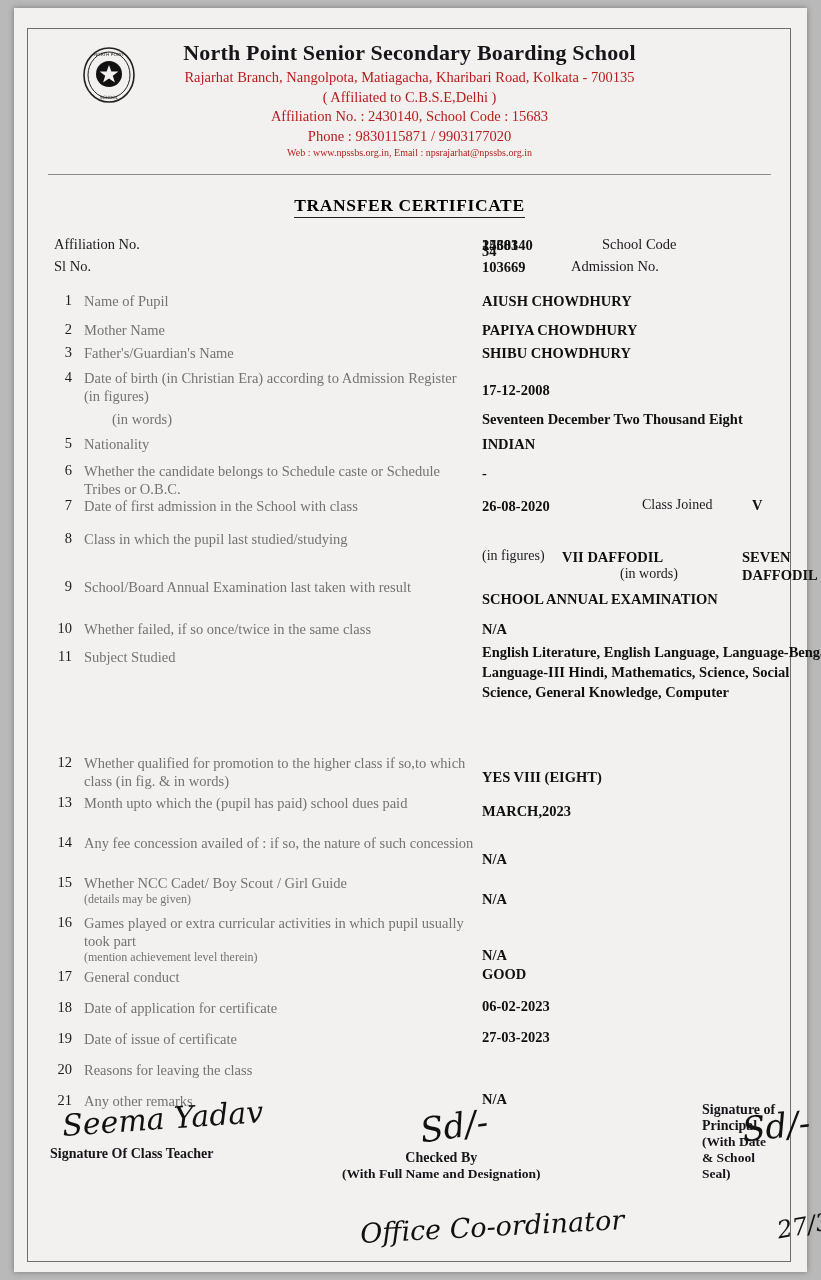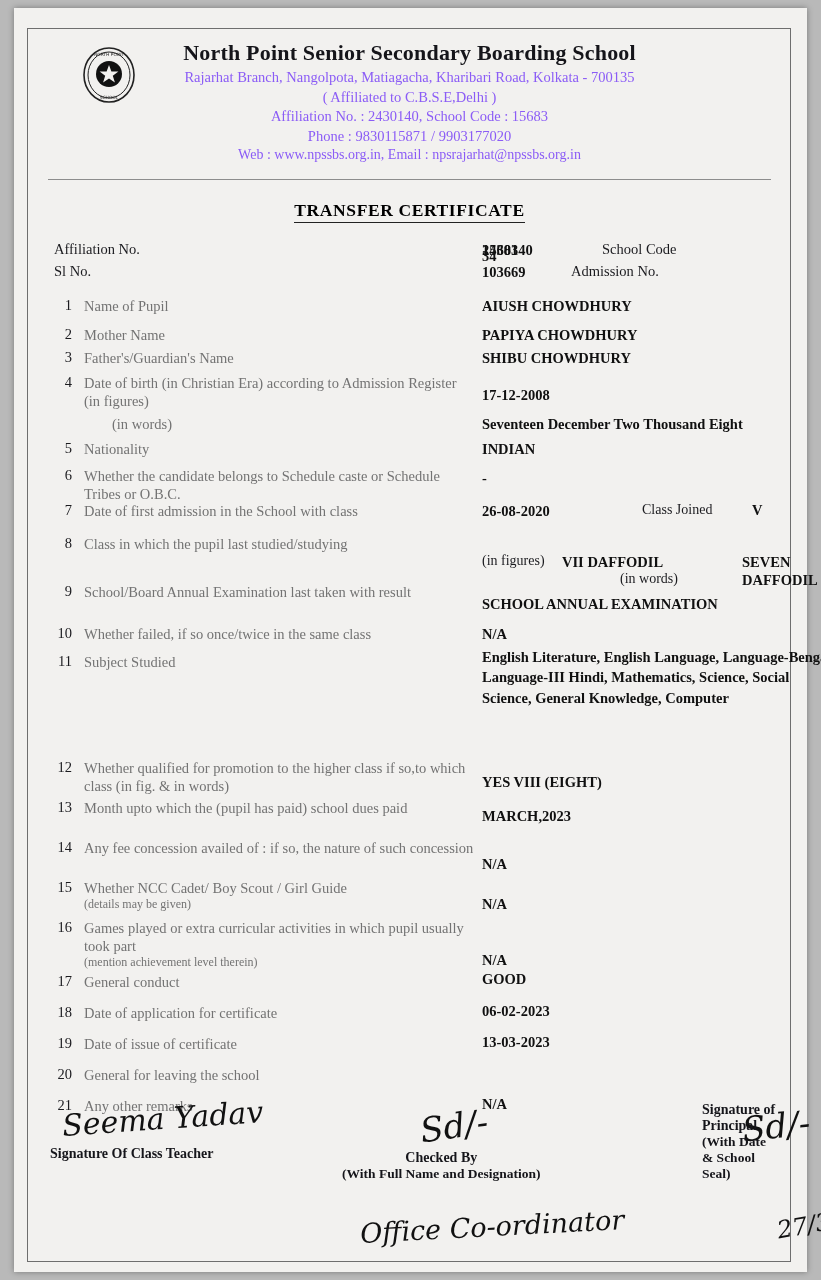--- a/index.html
+++ b/index.html
@@ -27,22 +27,22 @@
     position:absolute;
     left:28px; top:28px; right:30px; bottom:12px;
   }
 
   
   .header{ position:relative; text-align:center; padding:4px 0 6px 0;}
   .school-name{
     font-size:22px; font-weight:bold; letter-spacing:.2px;
     color:#15151a; margin-bottom:2px;
   }
-  .addr{ font-size:14.5px; color:#8b5cf6; line-height:1.35;}
-  .addr.small{ font-size:14px;}
+  .addr{ font-size:14.5px; color:#b91c1c; line-height:1.35;}
+  .addr.small{ font-size:10px;}
   .logo{
     position:absolute; left:38px; top:10px;
     width:58px; height:58px;
   }
   .hr{
     border-top:1px solid #8d8d8d;
     margin:8px 6px 0 6px;
   }
 
   .title-wrap{ text-align:center; margin-top:20px;}
@@ -283,26 +283,26 @@
 
       <div class="row" style="height:31px">
         <span class="num">18</span>
         <span class="lab">Date of application for certificate</span>
         <span class="val" style="top:-2px">06-02-2023</span>
       </div>
 
       <div class="row" style="height:31px">
         <span class="num">19</span>
         <span class="lab">Date of issue of certificate</span>
-        <span class="val" style="top:-2px">13-03-2023</span>
+        <span class="val" style="top:-2px">27-03-2023</span>
       </div>
 
       <div class="row" style="height:31px">
         <span class="num">20</span>
-        <span class="lab">General for leaving the school</span>
+        <span class="lab">Reasons for leaving the class</span>
         <span class="val"></span>
       </div>
 
       <div class="row" style="height:31px">
         <span class="num">21</span>
         <span class="lab">Any other remarks</span>
         <span class="val" style="top:-2px">N/A</span>
       </div>
 
     </div>

